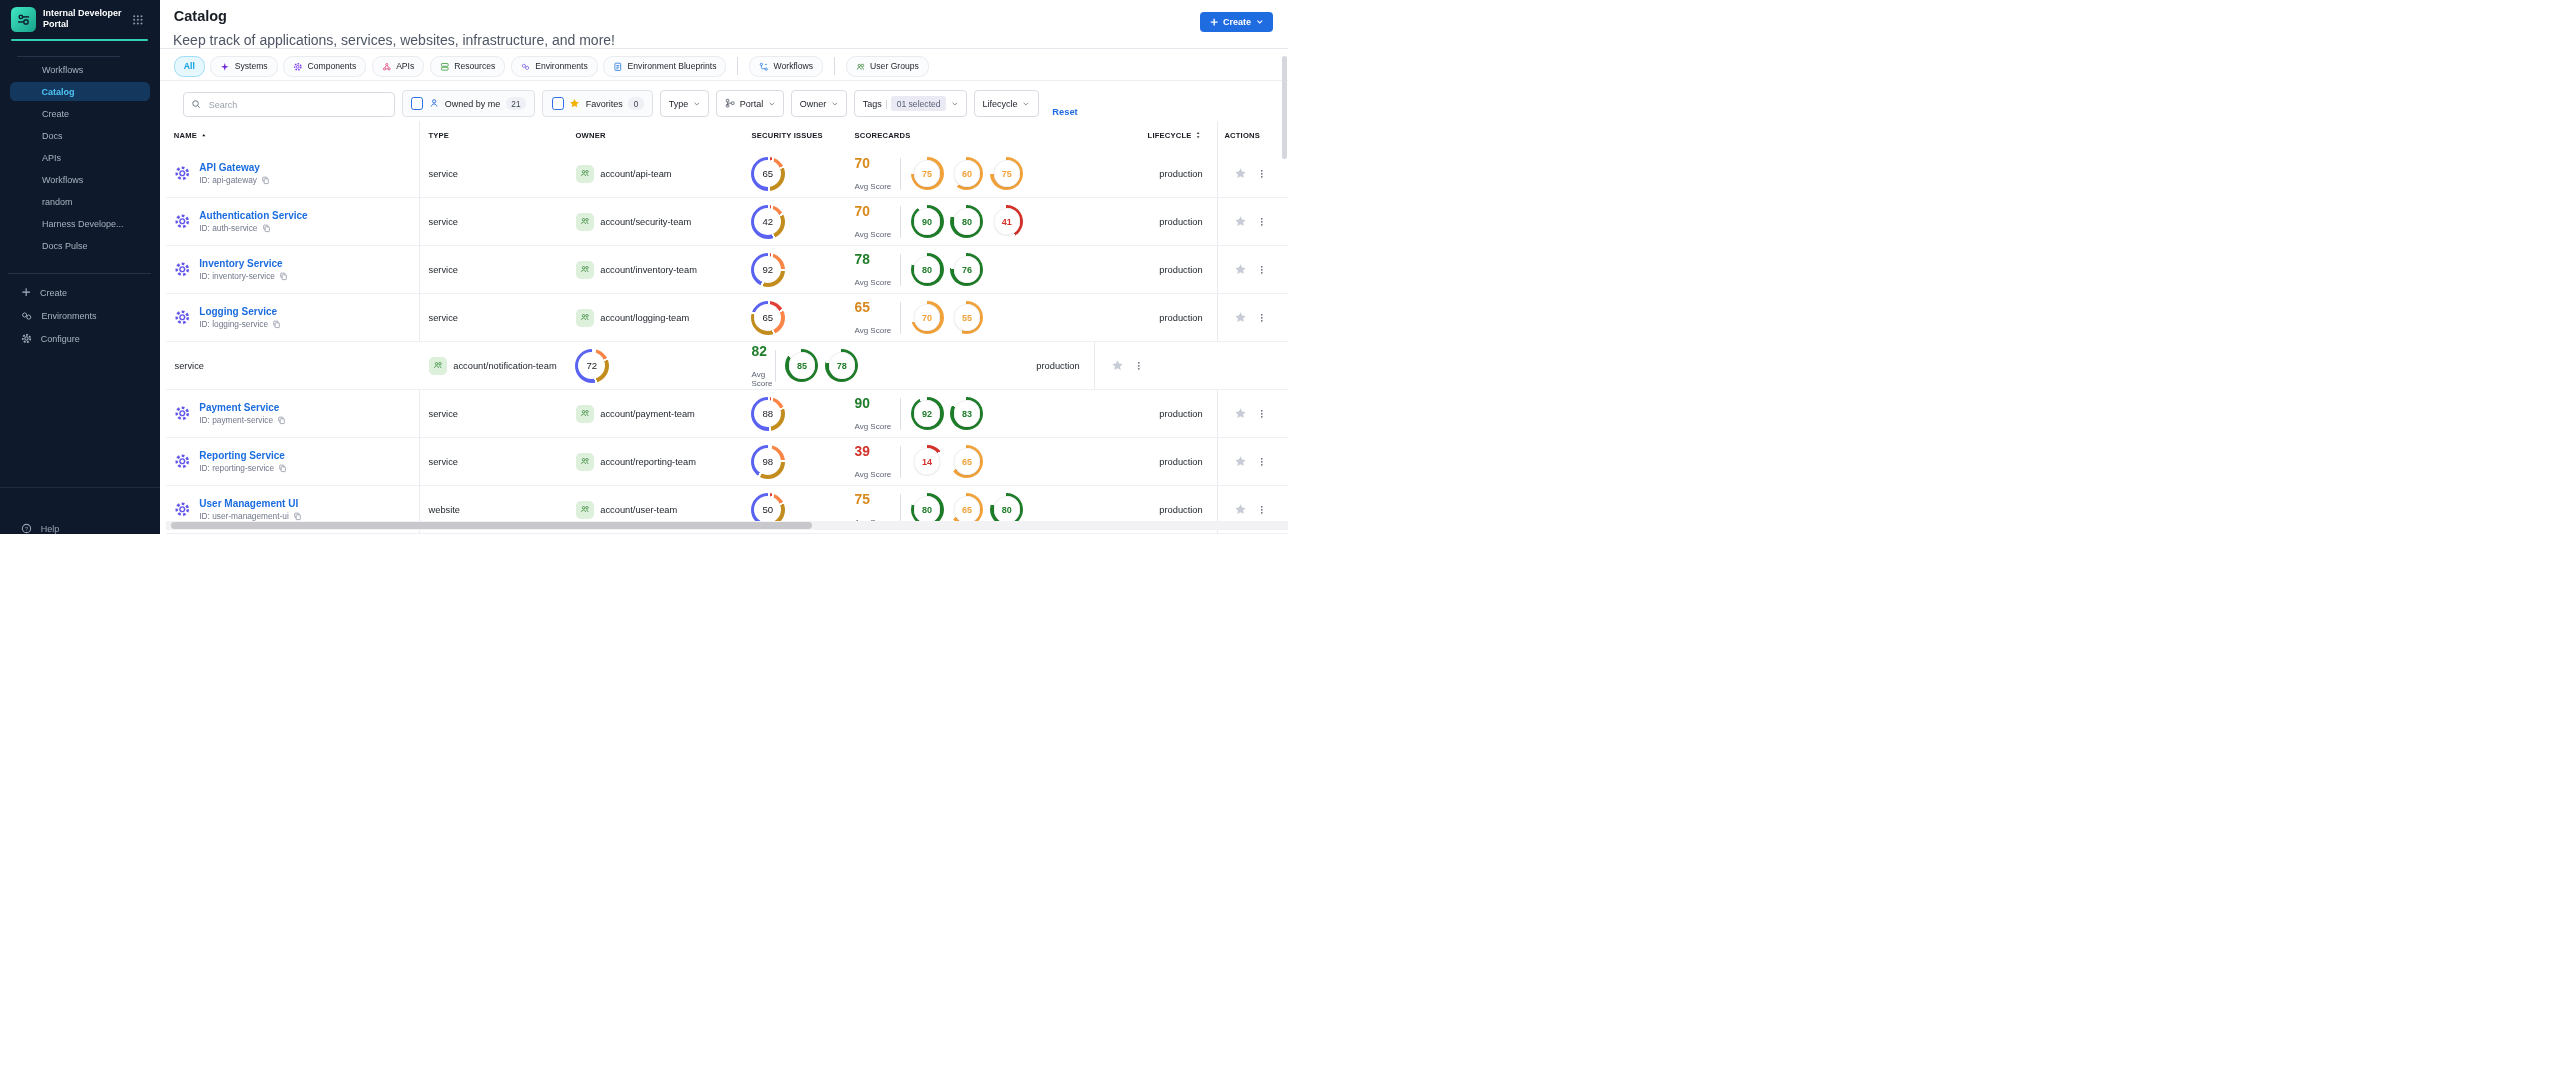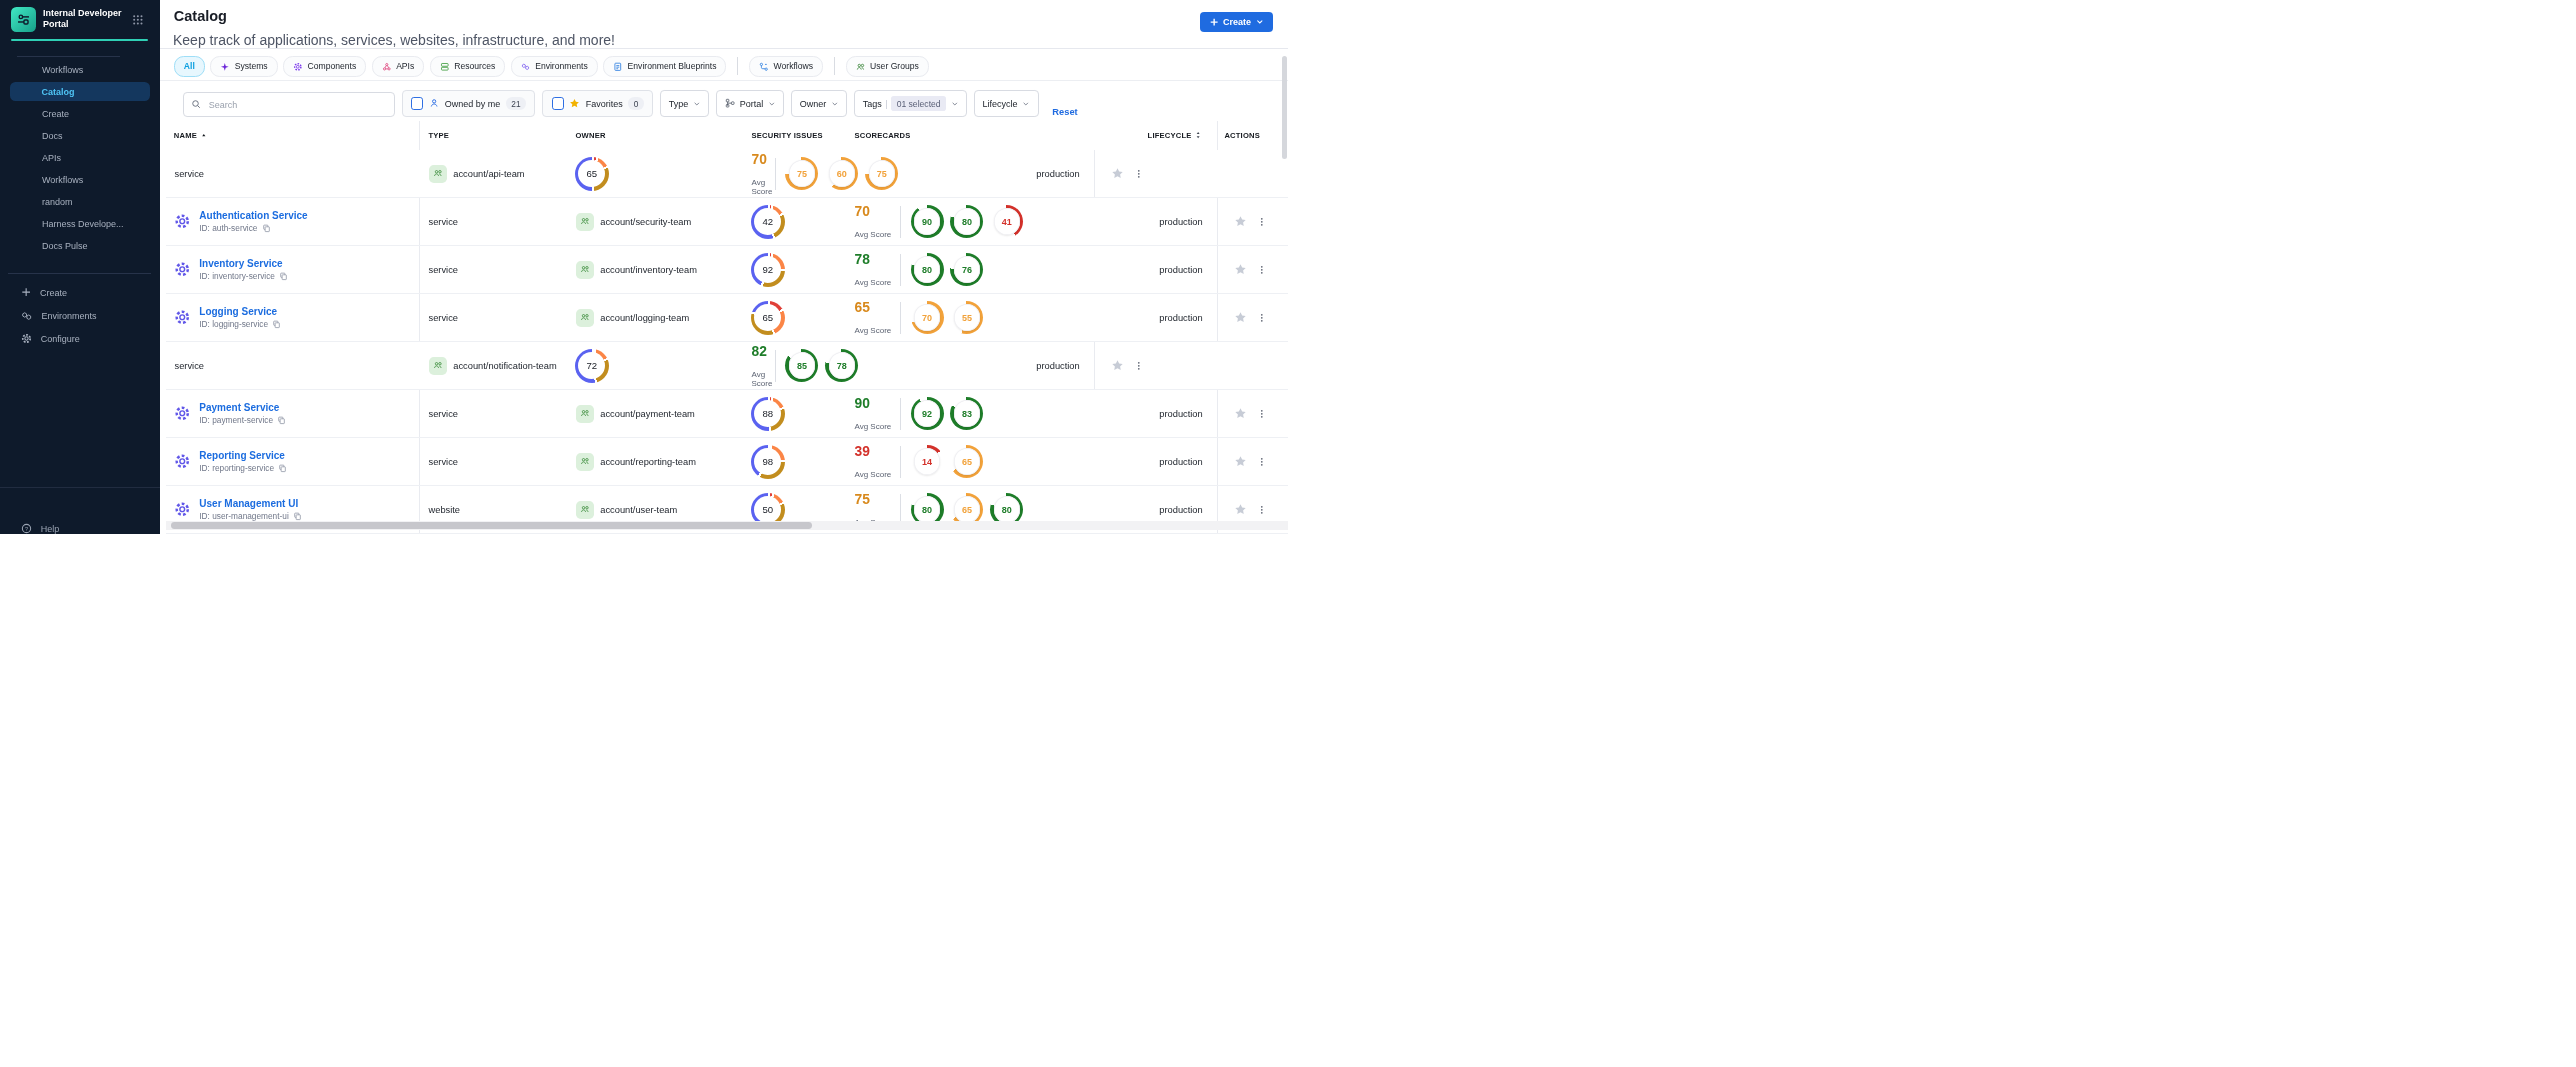--- a/index.html
+++ b/index.html
@@ -423,20 +423,42 @@
             <path d="M8 14.2L5.2 10.3h5.6z" fill="#3c434f"></path>
           </svg>
         </span>
       </div>
       <div class="th actions">
         <span>ACTIONS</span>
       </div>
     </div>
   <div class="rows" id="rows">
       <div class="trow tgrid">
+        <div class="td name">
+          <span style="display: flex; color: rgb(97, 87, 232);">
+            <svg width="16.5" height="16.5" viewBox="0 0 16 16">
+              <circle cx="8" cy="8" r="5.4" fill="none" stroke="currentColor" stroke-width="2.4" stroke-dasharray="2.7 2.15"></circle>
+              <circle cx="8" cy="8" r="2.3" fill="none" stroke="currentColor" stroke-width="1.4"></circle>
+            </svg>
+          </span>
+          <div>
+            <div class="nm-link">API Gateway</div>
+            <div class="nm-id">
+              <span>ID: api-gateway</span>
+              <span style="display: flex;">
+                <svg width="9" height="9" viewBox="0 0 16 16">
+                  <g fill="none" stroke="#868d9d" stroke-width="1.3">
+                    <rect x="5.5" y="5" width="7.5" height="8.5" rx="1"></rect>
+                    <path d="M10.5 5V3.2A1.2 1.2 0 0 0 9.3 2H4.2A1.2 1.2 0 0 0 3 3.2v5.1a1.2 1.2 0 0 0 1.2 1.2H5.5"></path>
+                  </g>
+                </svg>
+              </span>
+            </div>
+          </div>
+        </div>
         <div class="td type">
           <span>service</span>
         </div>
         <div class="td owner">
           <span class="own-ic">
             <svg width="10.3" height="10.3" viewBox="0 0 16 16">
               <g fill="none" stroke="currentColor" stroke-width="1.3">
                 <circle cx="5.5" cy="5.8" r="1.9"></circle>
                 <circle cx="10.8" cy="5.8" r="1.9"></circle>
                 <path d="M2.3 12.4c.6-2.2 1.8-3.3 3.2-3.3s2.6 1.1 3.2 3.3M9.7 9.3c1.3.1 2.4 1.1 2.9 3.1"></path>

